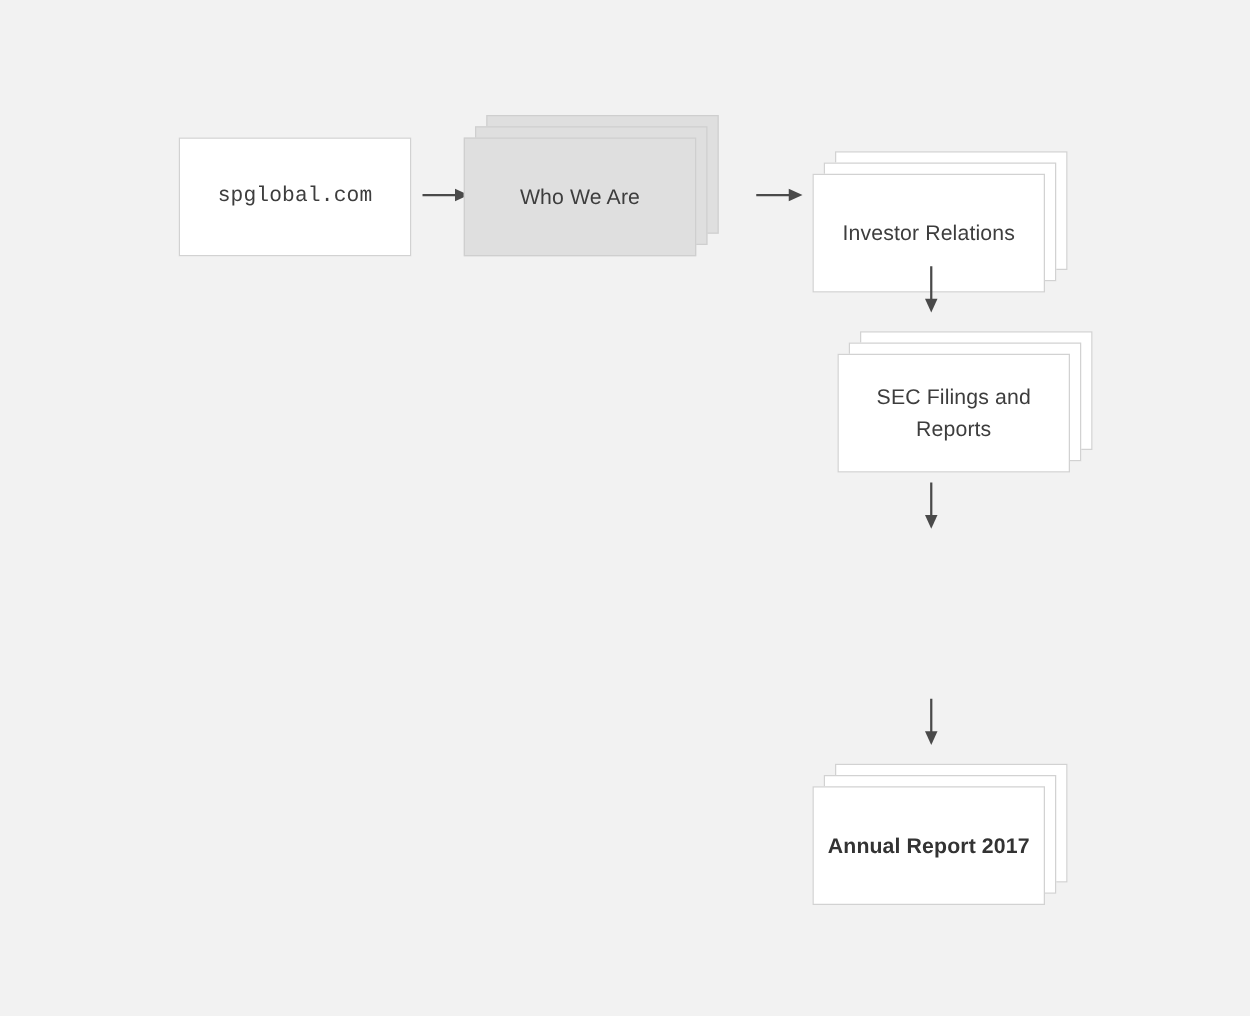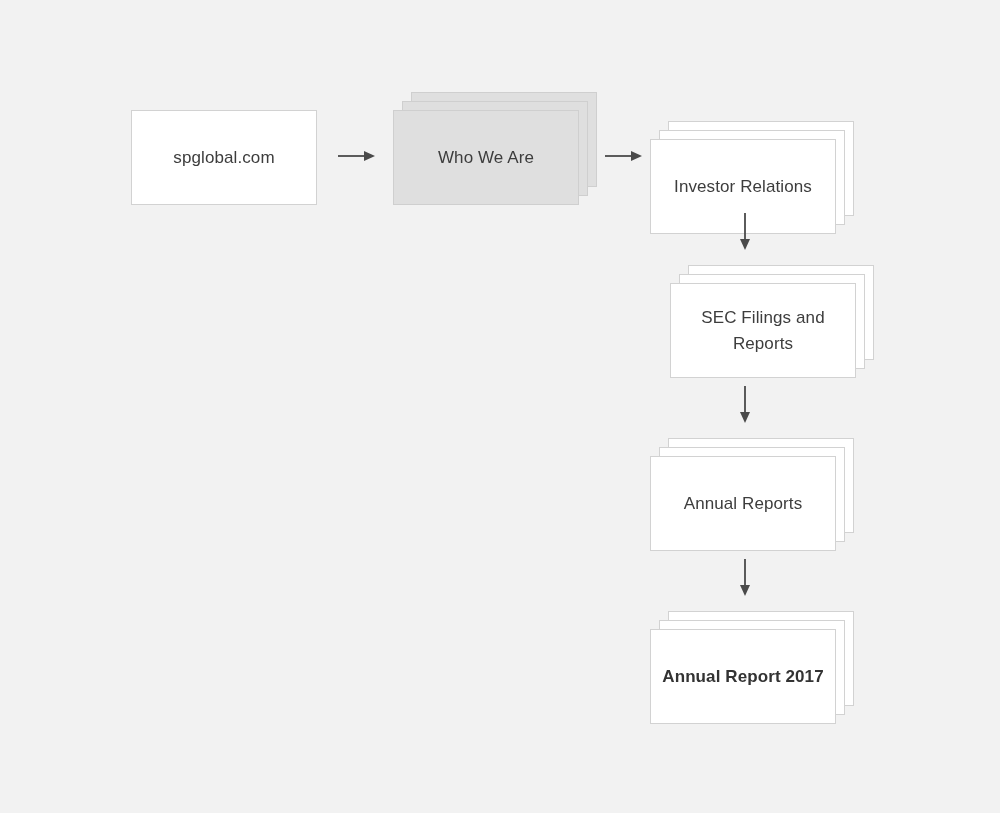--- a/index.html
+++ b/index.html
@@ -70,33 +70,33 @@
     position: absolute;
     line-height: 0;
   }
   .arrow svg { display: block; }
 </style>
 </head>
 <body>
 
 <div id="canvas">
 
-  <div class="stack" style="left:131px; top:110px;">
+  <div class="stack" style="left:143px; top:110px;font-family:Liberation Mono, monospace;">
     <div class="sheet front"></div>
     <div class="card-label">spglobal.com</div>
   </div>
 
   <div class="arrow" style="left:337px; top:146px;">
     <svg width="40" height="20" viewBox="0 0 40 20">
       <line x1="1" y1="10" x2="29" y2="10" stroke="#4a4a4a" stroke-width="1.8"></line>
       <polygon points="38,10 27,5 27,15" fill="#4a4a4a"></polygon>
     </svg>
   </div>
 
-  <div class="stack gray" style="left:393px; top:110px;padding-left:20px;">
+  <div class="stack gray" style="left:371px; top:110px;padding-left:20px;">
     <div class="sheet back2"></div>
     <div class="sheet back1"></div>
     <div class="sheet front"></div>
     <div class="card-label">Who We Are</div>
   </div>
 
   <div class="arrow" style="left:604px; top:146px;">
     <svg width="40" height="20" viewBox="0 0 40 20">
       <line x1="1" y1="10" x2="29" y2="10" stroke="#4a4a4a" stroke-width="1.8"></line>
       <polygon points="38,10 27,5 27,15" fill="#4a4a4a"></polygon>
@@ -124,26 +124,20 @@
     <div class="card-label">SEC Filings and Reports</div>
   </div>
 
   <div class="arrow" style="left:735px; top:385px;">
     <svg width="20" height="40" viewBox="0 0 20 40">
       <line x1="10" y1="1" x2="10" y2="29" stroke="#4a4a4a" stroke-width="1.8"></line>
       <polygon points="10,38 5,27 15,27" fill="#4a4a4a"></polygon>
     </svg>
   </div>
 
-  <div class="stack" style="left:650px; top:456px;">
-    <div class="sheet back2"></div>
-    <div class="sheet back1"></div>
-    <div class="sheet front"></div>
-    <div class="card-label">Annual Reports</div>
-  </div>
 
   <div class="arrow" style="left:735px; top:558px;">
     <svg width="20" height="40" viewBox="0 0 20 40">
       <line x1="10" y1="1" x2="10" y2="29" stroke="#4a4a4a" stroke-width="1.8"></line>
       <polygon points="10,38 5,27 15,27" fill="#4a4a4a"></polygon>
     </svg>
   </div>
 
   <div class="stack" style="left:650px; top:629px;">
     <div class="sheet back2"></div>

